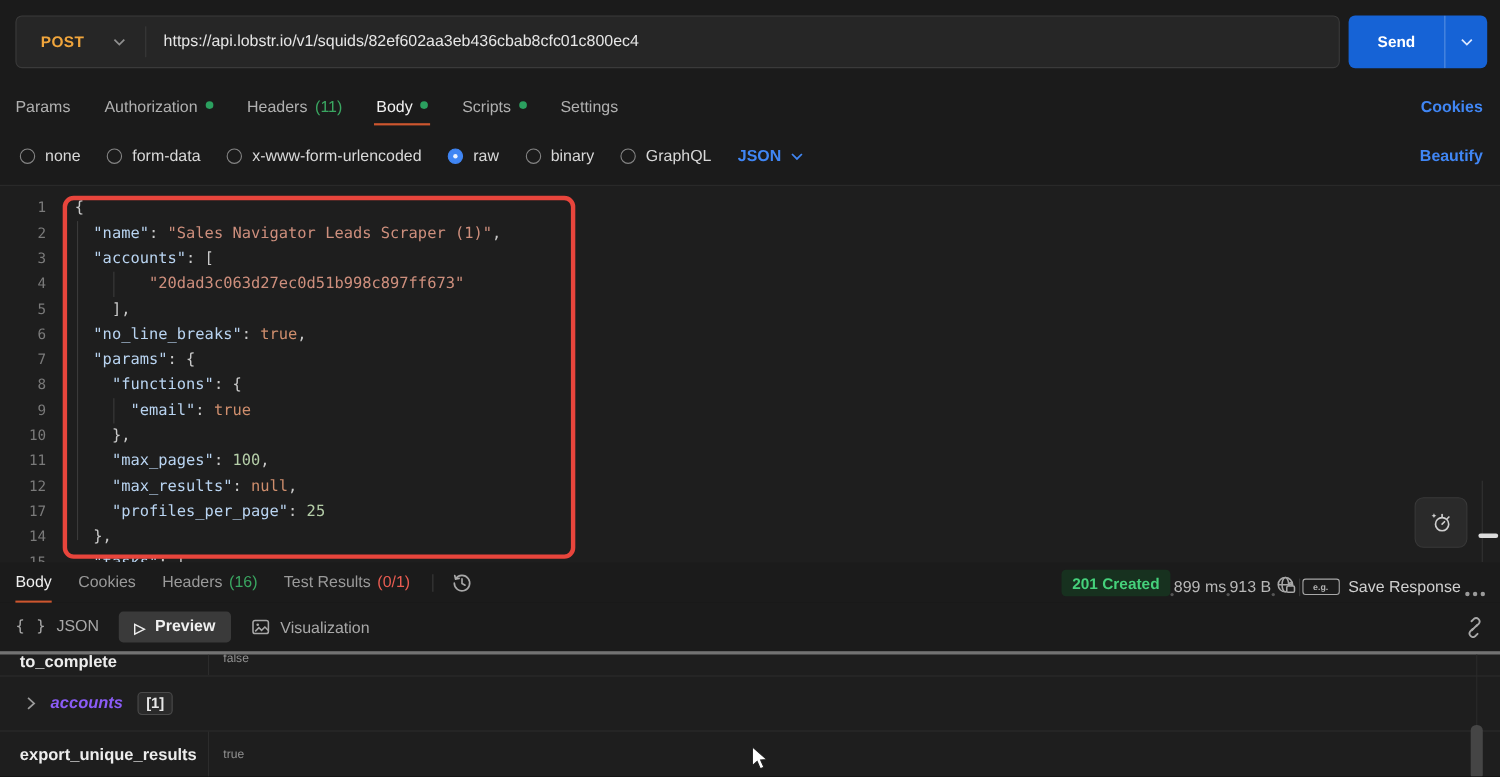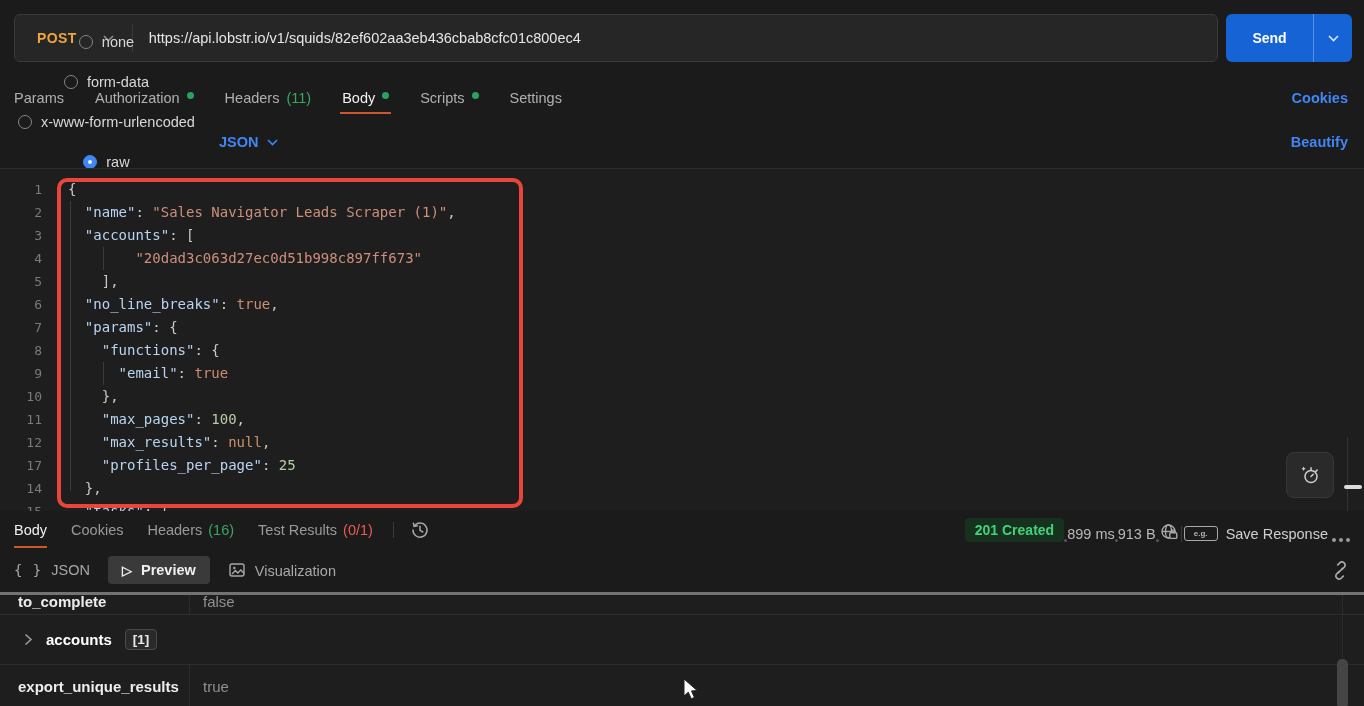--- a/index.html
+++ b/index.html
@@ -89,24 +89,24 @@
   
   .restable{position:absolute;top:592px;left:0;right:0;bottom:0;background:#1e1e1e;border-top:3px solid #737373;}
   .trow{display:flex;border-bottom:1px solid #2c2c2c;box-sizing:border-box;align-items:center;}
   .trow.r0{height:20px;overflow:hidden;align-items:flex-start;}
   .trow.r0 .tkey span,.trow.r0 .tval span{display:block;margin-top:-9px;}
   .trow.r1{height:50px;}
   .trow.r2{height:43px;}
   .tkey{width:190px;box-sizing:border-box;padding-left:18px;font-size:15px;font-weight:700;color:#ededed;align-self:stretch;display:flex;align-items:center;}
   .trow.pair .tkey{border-right:1px solid #2c2c2c;}
   .trow.r0 .tkey{align-items:flex-start;padding-top:7px;}
-  .tval{padding-left:13px;font-size:15px;color:#909090;align-self:stretch;display:flex;align-items:center;}
+  .tval{padding-left:13px;font-size:11px;color:#909090;align-self:stretch;display:flex;align-items:center;}
   .trow.r0 .tval{align-items:flex-start;padding-top:7px;}
   .exp{display:flex;align-items:center;gap:13px;padding-left:24px;cursor:pointer;}
-  .expkey{font-size:15px;font-weight:700;color:#ffffff;}
+  .expkey{font-size:15px;font-weight:700;color:#8b5cf6;font-style:italic;}
   .badge{background:#2a2a2a;border:1px solid #4a4a4a;border-radius:4px;padding:2px 7px;font-size:13.5px;font-weight:700;color:#e8e8e8;}
   .sbtrack{position:absolute;right:21px;top:0;bottom:0;width:1px;background:#2b2b2b;}
   .sbthumb{position:absolute;right:16px;top:64px;width:11px;height:50px;border-radius:5px;background:#454545;cursor:pointer;}
 
   .cursor{position:absolute;left:683px;top:678px;pointer-events:none;}
   svg{display:block;}
 </style>
 </head>
 <body>
 
@@ -160,21 +160,21 @@
         </div>
         <div class="tab">
           <span class="tab-label">Settings</span>
         </div>
       </div>
     <div class="spacer"></div>
     <a class="bluelink">Cookies</a>
   </div>
 
   <div class="bodyrow">
-    <div style="display:flex;gap:24px;align-items:center;flex-direction:column;" id="body-types">
+    <div style="display:flex;gap:24px;align-items:center;" id="body-types">
         <label class="radio">
           <span class="rb"></span>
           <span class="rlabel">none</span>
         </label>
         <label class="radio">
           <span class="rb"></span>
           <span class="rlabel">form-data</span>
         </label>
         <label class="radio">
           <span class="rb"></span>

